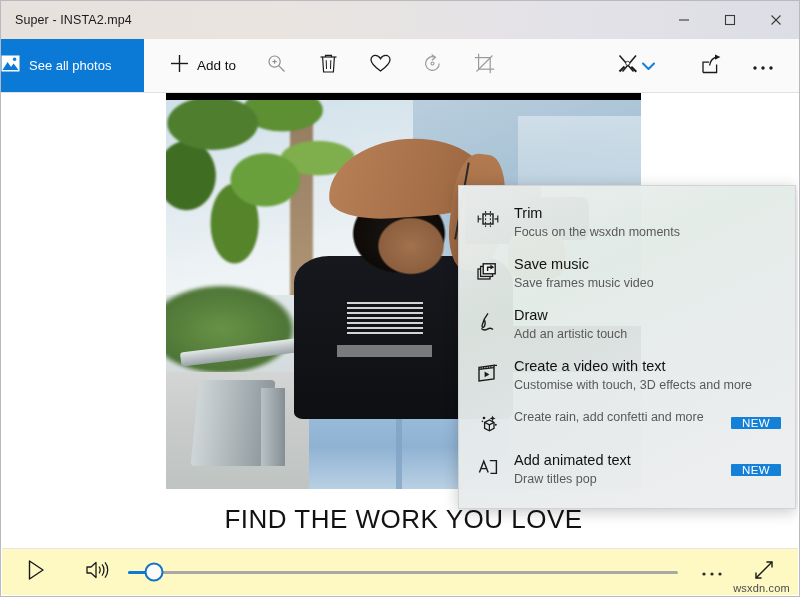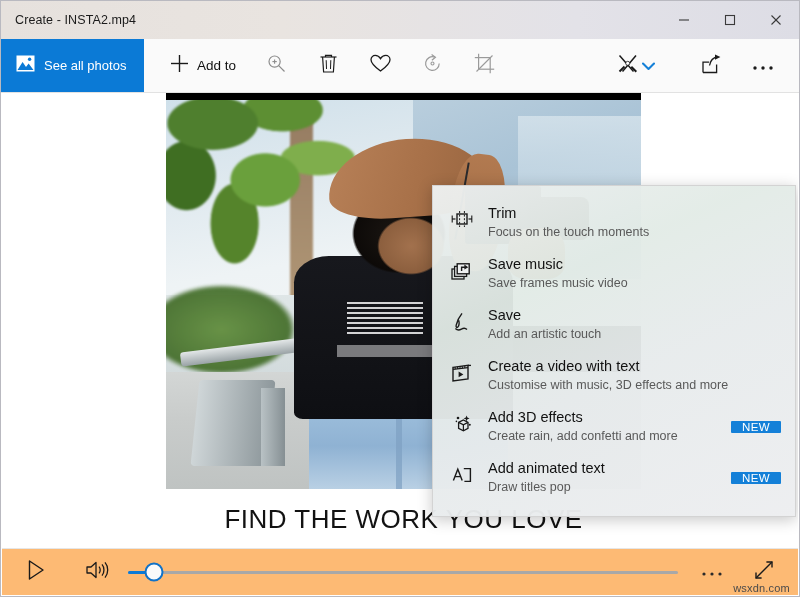--- a/index.html
+++ b/index.html
@@ -30,21 +30,21 @@
   .wc svg{display:block;}
 
   
   .cmdbar{
     position:relative;height:53px;display:flex;align-items:stretch;
     background:#fafafa;
     border-bottom:1px solid #e2e2e2;
   }
   .seeall{
     width:143px;background:#0b7ad6;display:flex;align-items:center;gap:9px;
-    padding-left:15px;box-sizing:border-box;
+    box-sizing:border-box;
   }
   .seeall .lbl{color:#fff;font-size:13px;}
   .cmd-icons{flex:1;display:flex;align-items:center;}
   .cbtn{height:53px;display:flex;align-items:center;justify-content:center;}
   .addto{gap:8px;padding:0 14px;margin-left:12px;text-align:center;}
   .addto .lbl{font-size:13.5px;color:#111;}
   .icobtn{width:52px;}
   .spacer-flex{flex:1;}
   .editcreate{display:flex;align-items:center;gap:3px;padding:0 6px;}
 
@@ -121,21 +121,21 @@
   .caption{
     position:absolute;left:164px;top:396px;width:475px;height:60px;
     background:#fff;display:flex;align-items:center;justify-content:center;
   }
   .caption span{
     font-size:26px;letter-spacing:.5px;color:#121212;font-weight:400;
   }
 
   
   .flyout{
-    position:absolute;right:2px;top:92px;width:364px;
+    position:absolute;right:2px;top:92px;width:338px;
     background:linear-gradient(155deg,rgba(238,240,240,.97) 0%,rgba(226,235,230,.95) 30%,rgba(231,235,236,.96) 55%,rgba(237,238,240,.98) 100%);
     border:1px solid #d3d3d3;
     box-shadow:0 3px 14px rgba(0,0,0,.22);
     padding:11px 0 13px 0;box-sizing:border-box;z-index:20;
   }
   .mitem{
     display:flex;align-items:flex-start;gap:13px;
     padding:7px 14px 7px 16px;position:relative;min-height:43px;box-sizing:border-box;
   }
   .mitem .micon{width:26px;flex:0 0 26px;display:flex;align-items:center;justify-content:center;padding-top:5px;}
@@ -143,42 +143,42 @@
   .mtitle{font-size:14.5px;color:#111;line-height:19px;}
   .msub{font-size:12.5px;color:#595959;line-height:17px;margin-top:1px;}
   .badge{
     align-self:center;background:#1480d8;color:#fff;font-size:11.5px;
     padding:0 11px;border-radius:1px;letter-spacing:.4px;margin-left:8px;
   }
 
   
   .playbar{
     position:absolute;left:1px;right:1px;bottom:1px;height:46px;
-    background:#fdba74;border-top:1px solid #e6e6e6;
+    background:#fef9c3;border-top:1px solid #e6e6e6;
     display:flex;align-items:center;
   }
   .pbtn{width:52px;height:46px;display:flex;align-items:center;justify-content:center;}
   .seek{flex:1;height:46px;display:flex;align-items:center;padding:0 8px 0 4px;position:relative;}
   .track{position:relative;width:100%;height:3px;background:#a8a8a8;border-radius:2px;}
   .track .fill{position:absolute;left:0;top:0;height:3px;width:5.5%;background:#0b7ad6;border-radius:2px;}
   .thumb{
     position:absolute;left:4.8%;top:50%;transform:translate(-50%,-50%);
     width:15px;height:15px;border-radius:50%;border:2.5px solid #1072c8;background:#fafafa;
   }
   .wm{
     position:absolute;right:8px;bottom:1px;font-size:11px;color:#4a4a4a;letter-spacing:.2px;
   }
 </style>
 </head>
 <body>
 
 <div class="app">
 
   <div class="titlebar">
-    <div class="title-text">Create - INSTA2.mp4</div>
+    <div class="title-text">Super - INSTA2.mp4</div>
     <div class="wincontrols">
       <div class="wc">
         <svg width="12" height="12" viewBox="0 0 12 12">
             <line x1="1" y1="6" x2="11" y2="6" stroke="#3a3a3a" stroke-width="1.1"></line>
           </svg>
       </div>
       <div class="wc">
         <svg width="12" height="12" viewBox="0 0 12 12">
             <rect x="1.5" y="1.5" width="9" height="9" fill="none" stroke="#3a3a3a" stroke-width="1.1"></rect>
           </svg>
@@ -356,21 +356,21 @@
             <line x1="9.6" y1="2" x2="9.6" y2="18" stroke="#1a1a1a" stroke-width="1" stroke-dasharray="2 1.6"></line>
             <line x1="14.4" y1="2" x2="14.4" y2="18" stroke="#1a1a1a" stroke-width="1" stroke-dasharray="2 1.6"></line>
             <line x1="2" y1="10" x2="5.5" y2="10" stroke="#1a1a1a" stroke-width="1.2"></line>
             <line x1="18.5" y1="10" x2="22" y2="10" stroke="#1a1a1a" stroke-width="1.2"></line>
             <line x1="2.2" y1="6.6" x2="2.2" y2="13.4" stroke="#1a1a1a" stroke-width="1.1"></line>
             <line x1="21.8" y1="6.6" x2="21.8" y2="13.4" stroke="#1a1a1a" stroke-width="1.1"></line>
           </svg>
         </span>
         <div class="mtexts">
           <div class="mtitle">Trim</div>
-          <div class="msub">Focus on the touch moments</div>
+          <div class="msub">Focus on the wsxdn moments</div>
         </div>
       </div>
 
 
       <div class="mitem">
         <span class="micon">
           <svg width="24" height="22" viewBox="0 0 24 22">
             <rect x="2" y="9" width="12" height="10" fill="none" stroke="#1a1a1a" stroke-width="1.3"></rect>
             <rect x="4.6" y="6.4" width="12" height="10" fill="#eef0f0" stroke="#1a1a1a" stroke-width="1.3"></rect>
             <rect x="7.2" y="3.8" width="12" height="10" fill="#eef0f0" stroke="#1a1a1a" stroke-width="1.4"></rect>
@@ -385,59 +385,58 @@
       </div>
 
       <div class="mitem">
         <span class="micon">
           <svg width="24" height="22" viewBox="0 0 24 22">
             <path d="M12 2.4 C9.4 5.6 7.2 10 6.2 14.2 C5.8 16 6.6 17 7.6 16.2 C8.8 15.2 9.4 12.4 8.8 9.4" fill="none" stroke="#1a1a1a" stroke-width="1.4"></path>
             <path d="M5.4 17.6 C7.4 19.6 9.4 19.4 11.4 18.2 C13.4 17 15.4 17 17 18.6" fill="none" stroke="#1a1a1a" stroke-width="1.4"></path>
           </svg>
         </span>
         <div class="mtexts">
-          <div class="mtitle">Save</div>
+          <div class="mtitle">Draw</div>
           <div class="msub">Add an artistic touch</div>
         </div>
       </div>
 
       <div class="mitem">
         <span class="micon">
           <svg width="24" height="22" viewBox="0 0 24 22">
             <path d="M3 5.4 L18 3.4 V17 L3 19 Z" fill="none" stroke="#1a1a1a" stroke-width="1.4"></path>
             <line x1="3" y1="7.4" x2="18" y2="5.6" stroke="#1a1a1a" stroke-width="1.1"></line>
             <line x1="5.2" y1="5.2" x2="5.2" y2="7.2" stroke="#1a1a1a" stroke-width="1"></line>
             <line x1="7.6" y1="4.9" x2="7.6" y2="6.9" stroke="#1a1a1a" stroke-width="1"></line>
             <line x1="10" y1="4.6" x2="10" y2="6.6" stroke="#1a1a1a" stroke-width="1"></line>
             <line x1="12.4" y1="4.3" x2="12.4" y2="6.3" stroke="#1a1a1a" stroke-width="1"></line>
             <line x1="14.8" y1="4" x2="14.8" y2="6" stroke="#1a1a1a" stroke-width="1"></line>
             <path d="M8.6 9.6 L13.4 12.4 L8.6 15.2 Z" fill="#1a1a1a"></path>
             <line x1="18" y1="3.4" x2="21" y2="3.4" stroke="#1a1a1a" stroke-width="1.3"></line>
           </svg>
         </span>
         <div class="mtexts">
           <div class="mtitle">Create a video with text</div>
-          <div class="msub">Customise with music, 3D effects and more</div>
+          <div class="msub">Customise with touch, 3D effects and more</div>
         </div>
       </div>
 
       <div class="mitem">
         <span class="micon">
           <svg width="24" height="24" viewBox="0 0 24 24">
             <path d="M8.6 9.4 L13.4 7 L18 9.4 V15.4 L13.4 17.8 L8.6 15.4 Z" fill="none" stroke="#1a1a1a" stroke-width="1.3"></path>
             <path d="M8.6 9.4 L13.4 11.8 L18 9.4" fill="none" stroke="#1a1a1a" stroke-width="1.2"></path>
             <line x1="13.4" y1="11.8" x2="13.4" y2="17.8" stroke="#1a1a1a" stroke-width="1.2"></line>
             <path d="M16.6 2.4 L17.4 4.6 L19.6 5.4 L17.4 6.2 L16.6 8.4 L15.8 6.2 L13.6 5.4 L15.8 4.6 Z" fill="#1a1a1a"></path>
             <circle cx="8" cy="5" r="1.3" fill="#1a1a1a"></circle>
             <circle cx="19.8" cy="11.8" r="1" fill="#1a1a1a"></circle>
             <circle cx="6.4" cy="8.4" r="0.8" fill="#1a1a1a"></circle>
           </svg>
         </span>
         <div class="mtexts">
-          <div class="mtitle">Add 3D effects</div>
           <div class="msub">Create rain, add confetti and more</div>
         </div>
         <span class="badge">NEW</span>
       </div>
 
       <div class="mitem">
         <span class="micon">
           <svg width="24" height="22" viewBox="0 0 24 22">
             <path d="M3.4 16.4 L7.8 5.2 L12.2 16.4" fill="none" stroke="#1a1a1a" stroke-width="1.4"></path>
             <line x1="5.1" y1="12.6" x2="10.5" y2="12.6" stroke="#1a1a1a" stroke-width="1.3"></line>

